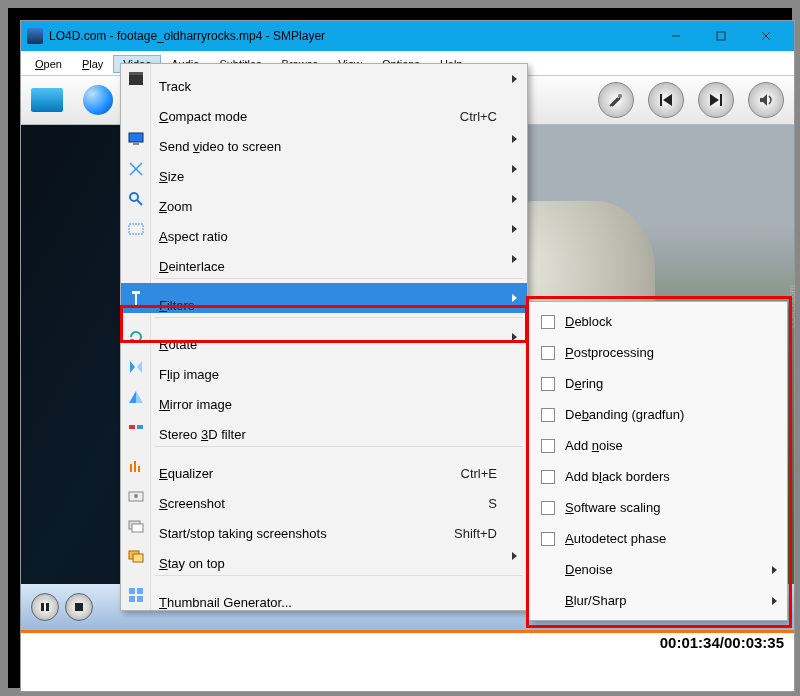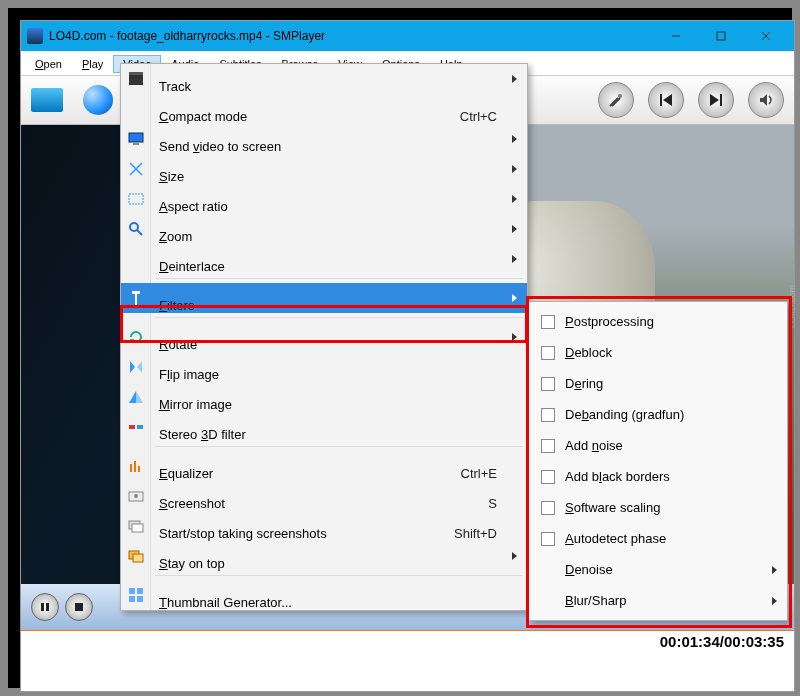--- a/index.html
+++ b/index.html
@@ -15,21 +15,21 @@
 .menubar .mitem { font-size: 11px; color: #000; padding: 3px 10px; cursor: default; }
 .menubar .mitem.active { background: #cde6f7; border: 1px solid #7eb4ea; padding: 2px 9px; }
 .toolbar { height: 50px; background: linear-gradient(#fdfdfd,#e7e7e7); border-top: 1px solid #ccc; border-bottom: 1px solid #bbb; display: flex; align-items: center; padding: 0 10px; gap: 14px; position: relative; }
 .tbtn { width: 36px; height: 36px; border-radius: 50%; background: radial-gradient(#fff,#ccc 60%,#999); border: 1px solid #888; display: flex; align-items: center; justify-content: center; }
 .vidarea { position: relative; height: 505px; background: #000; }
 .vidbg-left { position:absolute; left:0; top:0; width:50%; height:100%; background: linear-gradient(120deg,#081018,#0b1a28 40%,#0a1520); }
 .vidbg-right { position:absolute; right:0; top:0; width:50%; height:100%; background: linear-gradient(#a8b0b8 20%, #7d8d7a 40%, #556b50 80%); }
 .vidbg-rock { position:absolute; right:18%; top:15%; width:26%; height:45%; background: radial-gradient(ellipse at 30% 30%, #e8e8e0, #b8b8aa 60%, #888); border-radius: 40% 30% 50% 40%; }
 .controlbar { position: absolute; left: 0; bottom: 0; width: 100%; height: 46px; background: linear-gradient(#d8e7f7,#9bb9dc); display:flex; align-items:center; padding: 0 10px; gap: 6px; }
 .cbtn { width: 28px; height: 28px; border-radius: 50%; background: radial-gradient(#fff,#ccc 60%,#888); border: 1px solid #666; display:flex; align-items:center; justify-content:center; font-size:11px; color:#222; }
-.statusbar { height: 22px; background: #fff; border-top: 1px solid #f97316; display:flex; justify-content:flex-end; align-items:center; padding: 0 10px; font-family: monospace; font-size: 15px; font-weight: bold; color: #000; }
+.statusbar { height: 22px; background: #fff; border-top: 3px solid #f97316; display:flex; justify-content:flex-end; align-items:center; padding: 0 10px; font-family: monospace; font-size: 15px; font-weight: bold; color: #000; }
 
 .dropdown { position: absolute; left: 112px; top: 55px; width: 408px; background: #f3f3f3; border: 1px solid #b0b0b0; box-shadow: 3px 3px 6px rgba(0,0,0,.3); z-index: 20; }
 .dropdown .iconcol { position:absolute; left:0; top:0; bottom:0; width:30px; background:#f1f1f1; border-right: 1px solid #e0e0e0; }
 .dd-item { position: relative; height: 30px; display:flex; align-items:flex-end; font-size: 13px; color:#000; padding-left: 38px; }
 .dd-item .lbl { flex:1; }
 .dd-item .accel { color:#222; margin-right: 30px; font-size:13px; }
 .dd-item .arrow { position:absolute; right:10px; top:50%; transform:translateY(-50%); width:0;height:0;border-top:4px solid transparent;border-bottom:4px solid transparent;border-left:5px solid #333; }
 .dd-item.hl { background:#2f8ae0; color:#0f172a; }
 .dd-item.hl .arrow { border-left-color:#fff; }
 .dd-sep { height:1px; background:#ddd; margin: 4px 4px 4px 34px; }
@@ -167,31 +167,31 @@
       </div>
       <div class="dd-item">
         <span class="ic"><svg width="16" height="16" viewBox="0 0 16 16">
             <path d="M2 2L14 14M2 14L14 2" stroke="#39f" stroke-width="1.5"></path>
           </svg></span>
         <span class="lbl"><span class="underline">S</span>ize</span>
         <span class="arrow"></span>
       </div>
       <div class="dd-item">
         <span class="ic"><svg width="16" height="16" viewBox="0 0 16 16">
-            <rect x="1" y="3" width="14" height="10" fill="none" stroke="#39f" stroke-dasharray="2 1"></rect>
-          </svg></span>
-        <span class="lbl"><span class="underline">A</span>spect ratio</span>
-        <span class="arrow"></span>
-      </div>
-      <div class="dd-item">
-        <span class="ic"><svg width="16" height="16" viewBox="0 0 16 16">
             <circle cx="6" cy="6" r="4" fill="none" stroke="#27c" stroke-width="2"></circle>
             <line x1="9" y1="9" x2="14" y2="14" stroke="#27c" stroke-width="2"></line>
           </svg></span>
         <span class="lbl"><span class="underline">Z</span>oom</span>
+        <span class="arrow"></span>
+      </div>
+      <div class="dd-item">
+        <span class="ic"><svg width="16" height="16" viewBox="0 0 16 16">
+            <rect x="1" y="3" width="14" height="10" fill="none" stroke="#39f" stroke-dasharray="2 1"></rect>
+          </svg></span>
+        <span class="lbl"><span class="underline">A</span>spect ratio</span>
         <span class="arrow"></span>
       </div>
       <div class="dd-item">
         <span class="lbl"><span class="underline">D</span>einterlace</span>
         <span class="arrow"></span>
       </div>
       <div class="dd-sep"></div>
       <div class="dd-item hl">
         <span class="ic"><svg width="16" height="16" viewBox="0 0 16 16">
             <rect x="7" y="1" width="2" height="14" fill="#fff"></rect>
@@ -272,25 +272,25 @@
             <rect x="1" y="9" width="6" height="6" fill="#6af"></rect>
             <rect x="9" y="9" width="6" height="6" fill="#6af"></rect>
           </svg></span>
         <span class="lbl"><span class="underline">T</span>humbnail Generator...</span>
       </div>
     </div>
 
 <div class="submenu" id="filtersmenu">
       <div class="sm-item">
         <span class="cb"></span>
+        <span><span class="underline">D</span>eblock</span>
+      </div>
+      <div class="sm-item">
+        <span class="cb"></span>
         <span><span class="underline">P</span>ostprocessing</span>
-      </div>
-      <div class="sm-item">
-        <span class="cb"></span>
-        <span><span class="underline">D</span>eblock</span>
       </div>
       <div class="sm-item">
         <span class="cb"></span>
         <span>D<span class="underline">e</span>ring</span>
       </div>
       <div class="sm-item">
         <span class="cb"></span>
         <span>De<span class="underline">b</span>anding (gradfun)</span>
       </div>
       <div class="sm-item">

